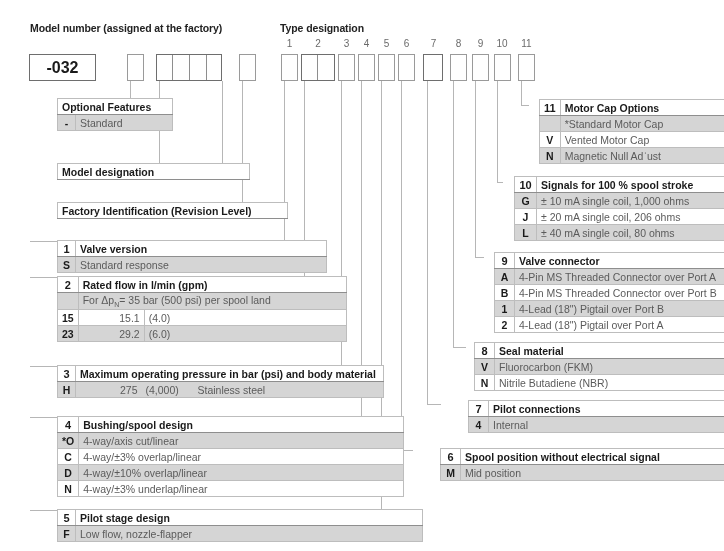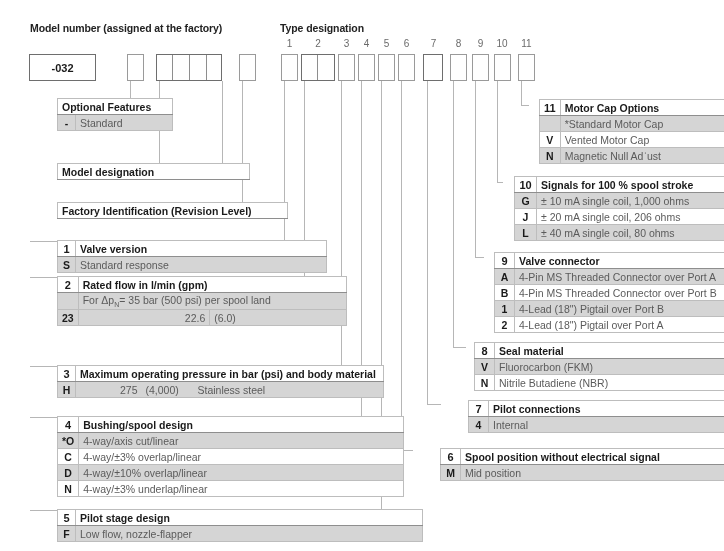--- a/index.html
+++ b/index.html
@@ -30,21 +30,21 @@
   .cbox {
     position: absolute;
     border: 1px solid #9a9a9a;
     background: #fff;
   }
   .cbox.dark { border-color: #6e6e6e; }
   .cbox-label {
     position: absolute;
     width: 100%;
     text-align: center;
-    font-size: 11px;
+    font-size: 16px;
     font-weight: bold;
     color: #1a1a1a;
     line-height: 26px;
   }
   .colnum {
     position: absolute;
     font-size: 10px;
     color: #6a6a6a;
     text-align: center;
     white-space: nowrap;
@@ -243,23 +243,28 @@
   <table class="tbl" style="left:29px; top:268px; width:290px;">
     <tbody>
         <tr class="head">
       <td class="num" style="width:18px;">2</td>
       <td colspan="2" class="t-title">Rated flow in l/min (gpm)</td>
     </tr>
     <tr class="alt">
       <td class="spacerkey"></td>
       <td colspan="2"><span>For Δp</span><span class="sub">N</span><span>= 35 bar (500 psi) per spool land</span></td>
     </tr>
+    <tr class="plain">
+      <td class="keylight">15</td>
+      <td class="val" style="width:66px;">15.1</td>
+      <td class="paren" style="border-left:none;">(4.0)</td>
+    </tr>
     <tr class="alt">
       <td class="keylight">23</td>
-      <td class="val">22.6</td>
+      <td class="val">29.2</td>
       <td class="paren" style="border-left:none;">(6.0)</td>
     </tr>
   </tbody>
     </table>
 
   <table class="tbl" style="left:29px; top:357px; width:327px;">
     <tbody>
         <tr class="head">
       <td class="num" style="width:18px;">3</td>
       <td colspan="3" class="t-title">Maximum operating pressure in bar (psi) and body material</td>

